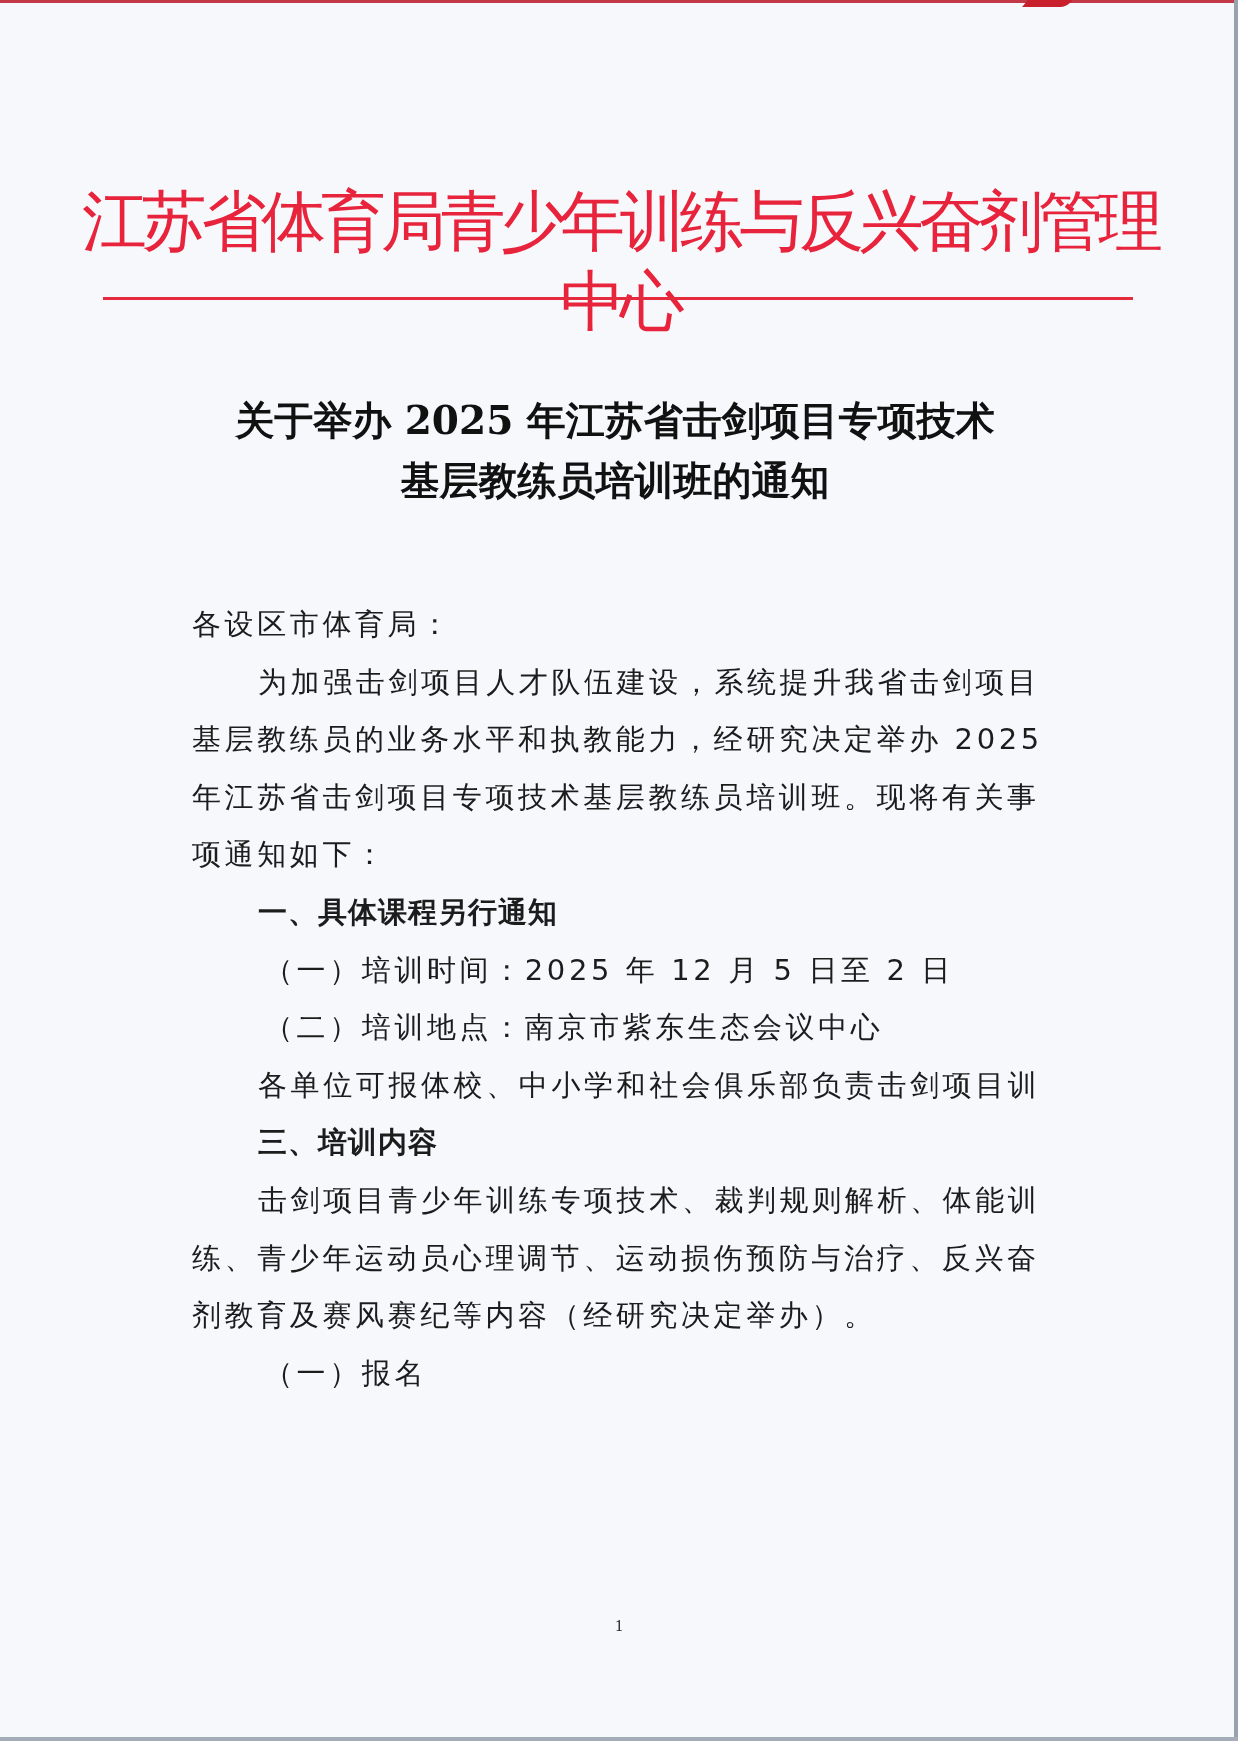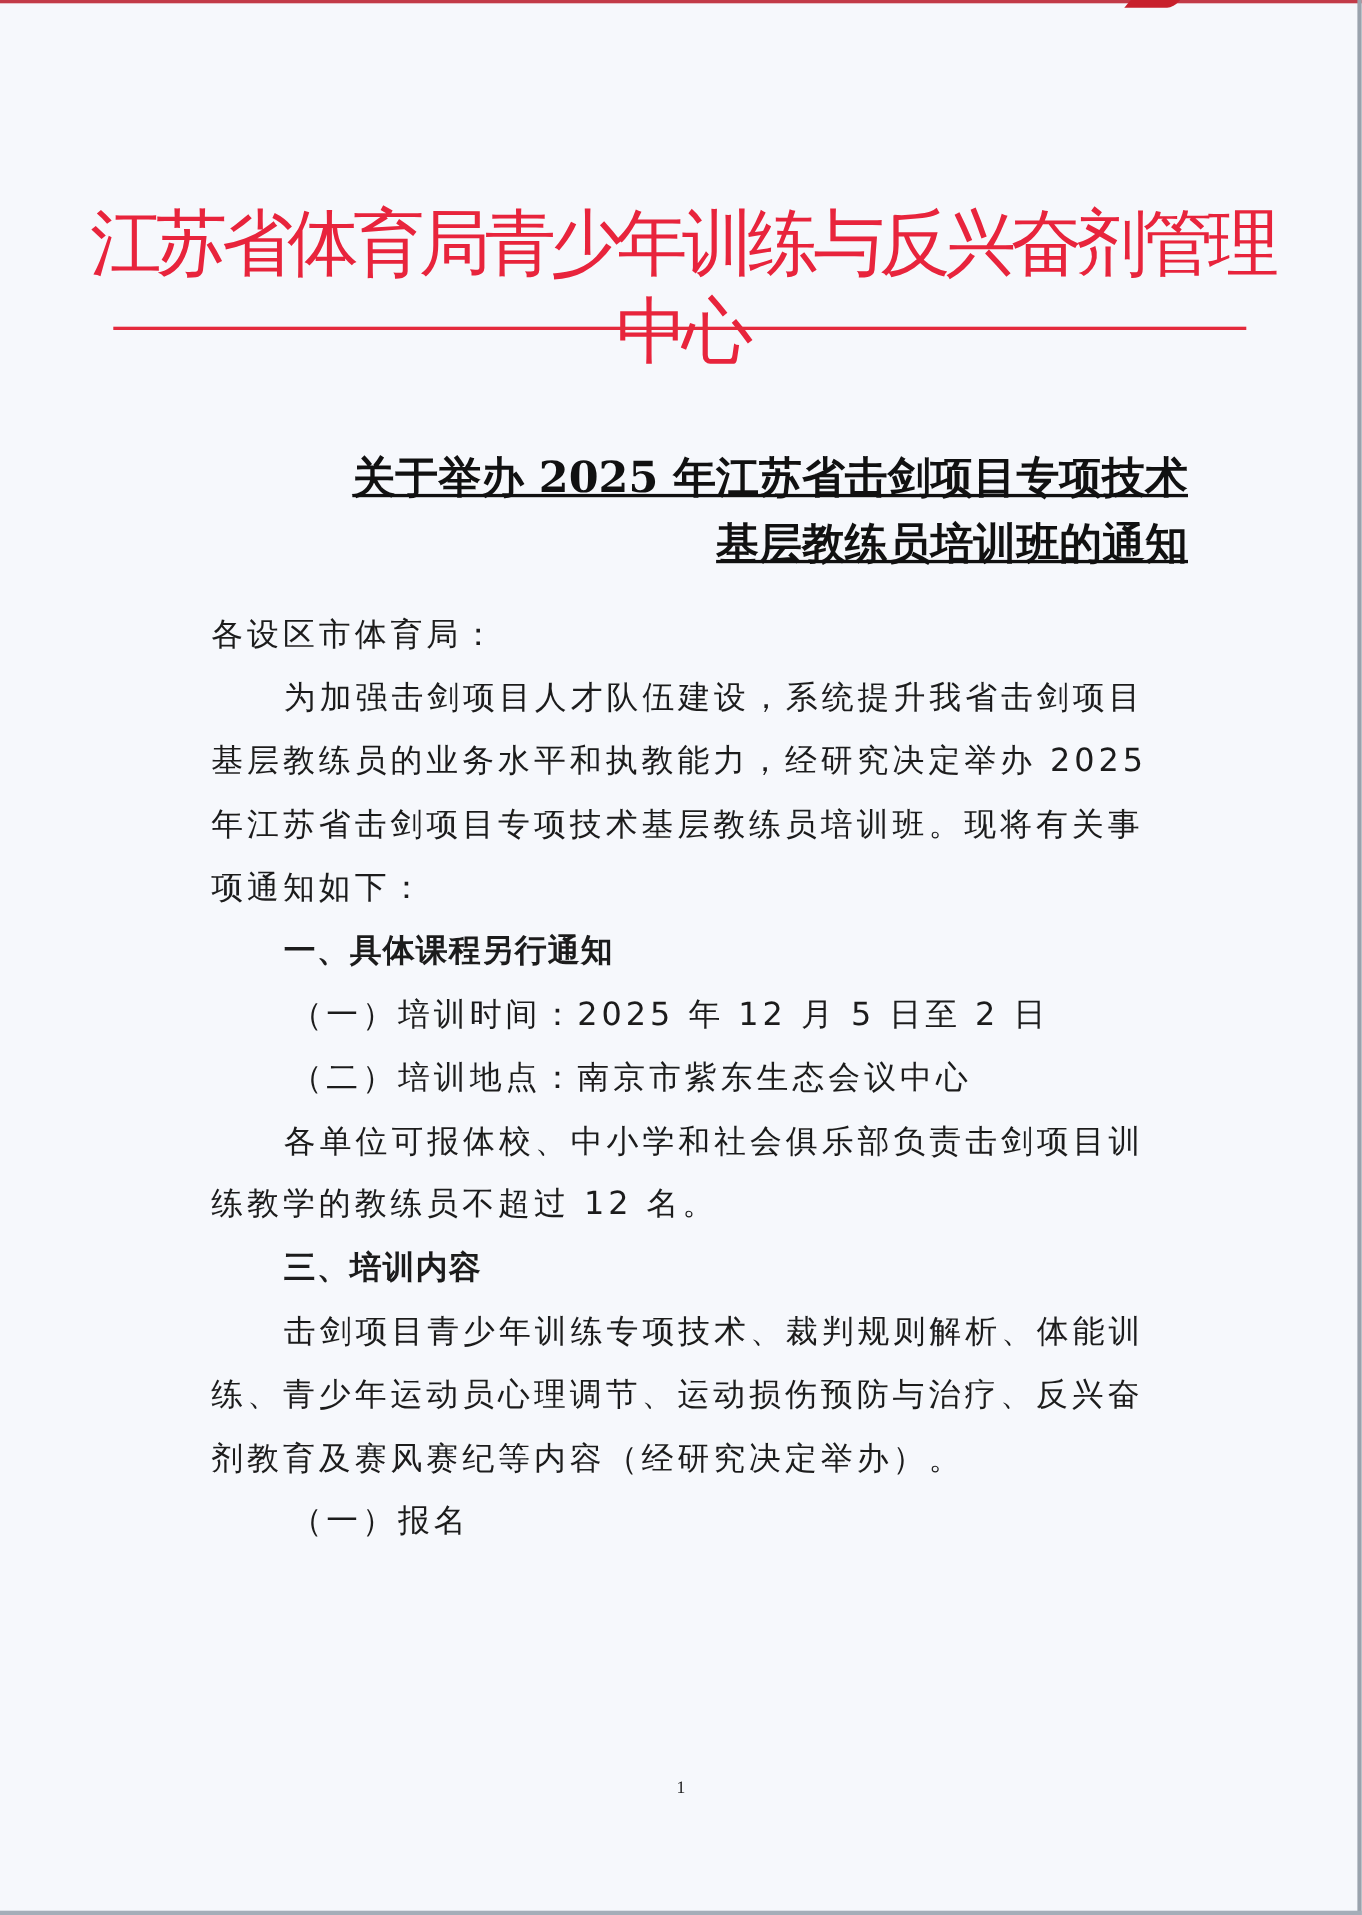--- a/index.html
+++ b/index.html
@@ -31,28 +31,28 @@
     font-family: "DejaVu Serif", "Liberation Serif", serif;
     font-size: 66px; line-height: 80px; letter-spacing: -5px;
     color: #e8243c;
     transform: scaleX(0.98);
   }
   .letterhead-rule {
     position: absolute; left: 103px; top: 297px; width: 1030px; height: 3px;
     background: #e42a3c;
   }
   .doc-title {
-    position: absolute; left: 150px; top: 404px; width: 930px;
-    text-align: right; font-weight: bold;
+    position: absolute; left: 150px; top: 390px; width: 930px;
+    text-align: center; font-weight: bold;
     font-family: "DejaVu Serif", "Liberation Serif", serif;
-    font-size: 39px; line-height: 60px; color: #111; text-decoration: underline;
+    font-size: 39px; line-height: 60px; color: #111;
   }
   .doc-title .line { display: block; }
   .body {
-    position: absolute; left: 192px; top: 548px; width: 870px;
+    position: absolute; left: 192px; top: 596px; width: 870px;
     font-family: "DejaVu Sans", "Liberation Sans", sans-serif;
     font-size: 29px; line-height: 57.6px; color: #1c1c1c;
     letter-spacing: 3.6px;
   }
   .p { display: block; }
   .indent { padding-left: 66px; }
   .heading { padding-left: 66px; font-weight: bold; letter-spacing: 1px; }
   .sub { padding-left: 72px; }
   .page-number {
     position: absolute; left: 619px; top: 1617px; transform: translateX(-50%);
@@ -80,21 +80,20 @@
   <span class="p indent">为加强击剑项目人才队伍建设，系统提升我省击剑项目</span>
   <span class="p">基层教练员的业务水平和执教能力，经研究决定举办 2025</span>
   <span class="p">年江苏省击剑项目专项技术基层教练员培训班。现将有关事</span>
   <span class="p">项通知如下：</span>
 
   <span class="p heading">一、具体课程另行通知</span>
   <span class="p sub">（一）培训时间：2025 年 12 月 5 日至 2 日</span>
   <span class="p sub">（二）培训地点：南京市紫东生态会议中心</span>
 
   <span class="p indent">各单位可报体校、中小学和社会俱乐部负责击剑项目训</span>
-  <span class="p">练教学的教练员不超过 12 名。</span>
 
   <span class="p heading">三、培训内容</span>
   <span class="p indent">击剑项目青少年训练专项技术、裁判规则解析、体能训</span>
   <span class="p">练、青少年运动员心理调节、运动损伤预防与治疗、反兴奋</span>
   <span class="p">剂教育及赛风赛纪等内容（经研究决定举办）。</span>
 
   <span class="p sub">（一）报名</span>
 </div>
 
 <div class="page-number">1</div>

